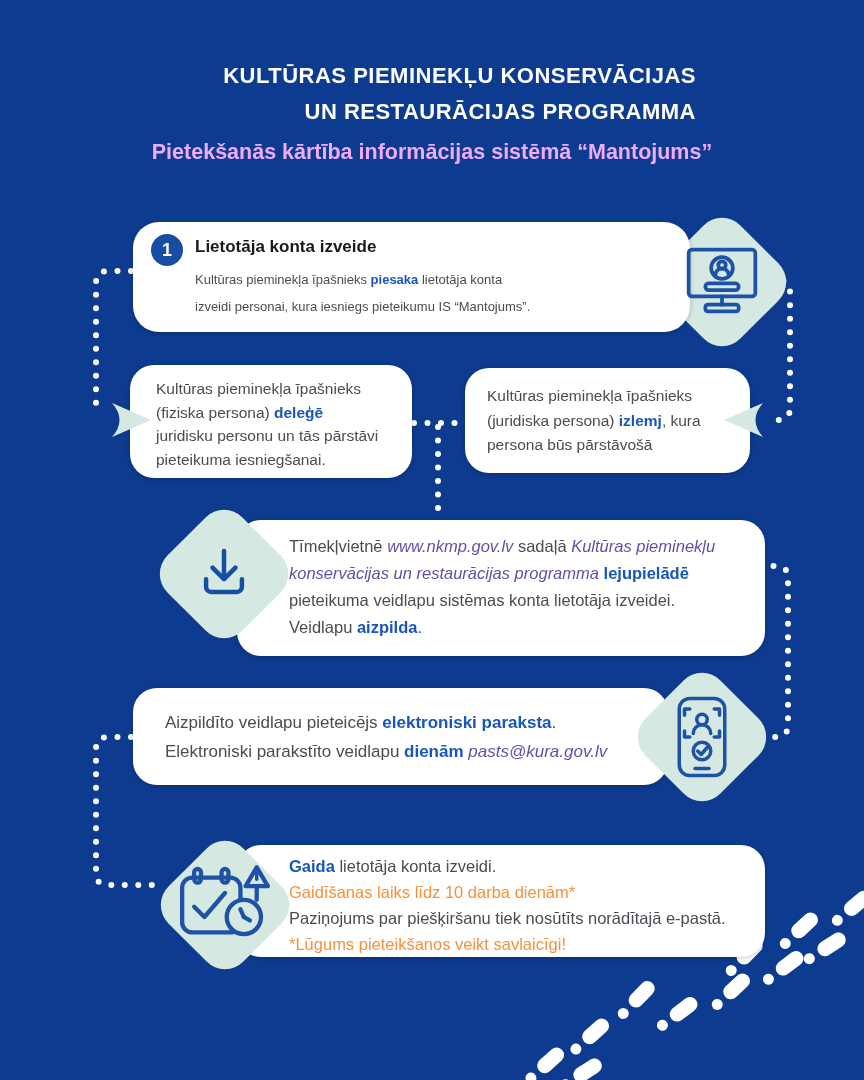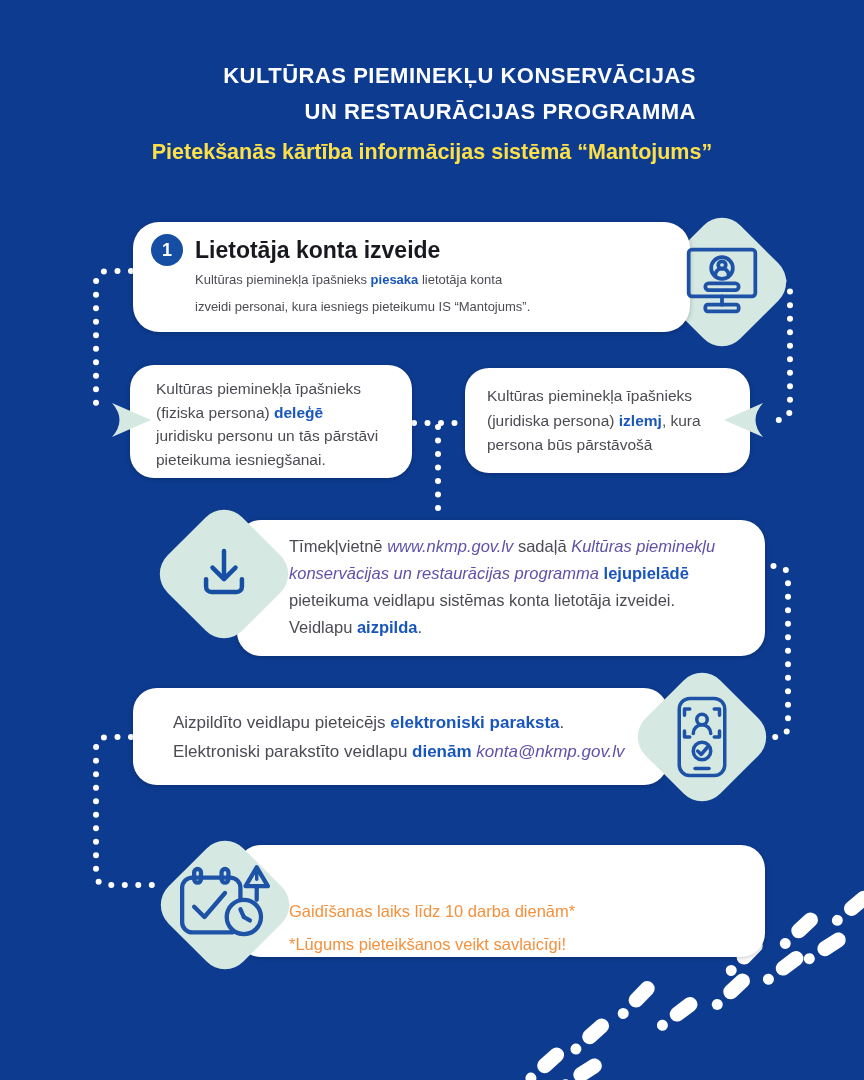--- a/index.html
+++ b/index.html
@@ -14,42 +14,42 @@
     --heading:#18181f;
   }
   html,body{margin:0;padding:0;}
   .poster{
     position:relative;width:864px;height:1080px;background:var(--bg);
     overflow:hidden;font-family:"Liberation Sans",sans-serif;
   }
   
   .title{position:absolute;top:58px;left:0;width:696px;text-align:right;color:#fff;
     font-size:22px;font-weight:700;letter-spacing:.5px;line-height:36px;}
-  .subtitle{position:absolute;top:140px;left:0;width:864px;text-align:center;color:#fde047;
+  .subtitle{position:absolute;top:140px;left:0;width:864px;text-align:center;color:#f0abfc;
     font-size:21.5px;font-weight:700;}
   
   .card{position:absolute;background:var(--card);border-radius:26px;
     box-shadow:0 1px 5px rgba(0,0,0,.22);}
   .card-step1{left:133px;top:222px;width:557px;height:110px;z-index:3;}
   .step-circle{position:absolute;left:18px;top:12px;width:32px;height:32px;border-radius:50%;
     background:#164ea3;color:#fff;font-weight:700;font-size:18px;line-height:32px;text-align:center;}
-  .step-heading{position:absolute;left:62px;top:15px;font-size:23px;font-weight:700;color:var(--heading);}
+  .step-heading{position:absolute;left:62px;top:15px;font-size:17px;font-weight:700;color:var(--heading);}
   .step-body{position:absolute;left:62px;top:44px;width:482px;font-size:13px;line-height:27px;color:var(--body);}
   .card-fiziska{left:130px;top:365px;width:282px;height:113px;border-radius:24px;z-index:3;}
   .card-fiziska .txt{position:absolute;left:26px;top:12px;font-size:15.5px;line-height:23.5px;color:var(--body);}
   .card-juridiska{left:465px;top:368px;width:285px;height:105px;border-radius:24px;z-index:3;}
   .card-juridiska .txt{position:absolute;left:22px;top:16px;font-size:15.5px;line-height:24.5px;color:var(--body);}
   .card-download{left:237px;top:520px;width:528px;height:136px;border-radius:24px;z-index:3;}
   .card-download .txt{position:absolute;left:52px;top:13px;width:462px;font-size:16.5px;line-height:27px;color:var(--body);}
   .card-sign{left:133px;top:688px;width:535px;height:97px;border-radius:24px;z-index:3;}
-  .card-sign .txt{position:absolute;left:40px;top:20px;font-size:17px;line-height:29px;color:var(--body);}
+  .card-sign .txt{position:absolute;left:32px;top:20px;font-size:17px;line-height:29px;color:var(--body);}
   .card-wait{left:237px;top:845px;width:528px;height:112px;border-radius:24px;z-index:3;}
   .card-wait .line{position:absolute;left:52px;width:462px;font-size:16.5px;color:var(--body);}
   .card-wait .l1{top:12px;}
-  .card-wait .l2{top:38px;margin-top:19px;}
+  .card-wait .l2{top:38px;}
   .card-wait .l3{top:64px;}
   .card-wait .l4{top:90px;text-align:left;padding-right:0px;}
   
   .bold-blue{font-weight:700;color:var(--accent);}
   .italic-purple{font-style:italic;color:var(--purple);}
   .orange{color:var(--orange);}
   
   .diamond{position:absolute;width:106px;height:106px;background:var(--mint);
     border-radius:26px;transform:rotate(45deg);}
   .d-monitor{left:669px;top:229px;z-index:1;}
@@ -99,25 +99,27 @@
 
   <div class="card card-juridiska">
     <div class="txt"><span>Kultūras pieminekļa īpašnieks</span><br><span>(juridiska persona) </span><span class="bold-blue">izlemj</span><span>, kura</span><br><span>persona būs pārstāvošā</span></div>
   </div>
 
   <div class="card card-download">
     <div class="txt"><span>Tīmekļvietnē </span><span class="italic-purple">www.nkmp.gov.lv</span><span> sadaļā </span><span class="italic-purple">Kultūras pieminekļu</span><br><span class="italic-purple">konservācijas un restaurācijas programma</span><span> </span><span class="bold-blue">lejupielādē</span><br><span>pieteikuma veidlapu sistēmas konta lietotāja izveidei.</span><br><span>Veidlapu </span><span class="bold-blue">aizpilda</span><span>.</span></div>
   </div>
 
   <div class="card card-sign">
-    <div class="txt"><span>Aizpildīto veidlapu pieteicējs </span><span class="bold-blue">elektroniski paraksta</span><span>.</span><br><span>Elektroniski parakstīto veidlapu </span><span class="bold-blue">dienām</span><span> </span><span class="italic-purple">konta@nkmp.gov.lv</span></div>
+    <div class="txt"><span>Aizpildīto veidlapu pieteicējs </span><span class="bold-blue">elektroniski paraksta</span><span>.</span><br><span>Elektroniski parakstīto veidlapu </span><span class="bold-blue">dienām</span><span> </span><span class="italic-purple">pasts@kura.gov.lv</span></div>
   </div>
 
   <div class="card card-wait">
+    <div class="line l1"><span class="bold-blue">Gaida</span><span> lietotāja konta izveidi.</span></div>
     <div class="line l2"><span class="orange">Gaidīšanas laiks līdz 10 darba dienām*</span></div>
+    <div class="line l3"><span>Paziņojums par piešķiršanu tiek nosūtīts norādītajā e-pastā.</span></div>
     <div class="line l4"><span class="orange">*Lūgums pieteikšanos veikt savlaicīgi!</span></div>
   </div>
 
   <svg class="icon" style="left:680px;top:243px;" width="84" height="80" viewBox="0 0 100 96">
     <g fill="none" stroke="var(--icon)" stroke-width="4.5" stroke-linecap="round" stroke-linejoin="round">
       <rect x="10" y="8" width="80" height="56" rx="4"></rect>
       <circle cx="50" cy="30" r="13"></circle>
       <circle cx="50" cy="26.5" r="4.5"></circle>
       <path d="M42 38.5 a8 8 0 0 1 16 0"></path>
       <rect x="30" y="48.5" width="40" height="8" rx="4"></rect>

